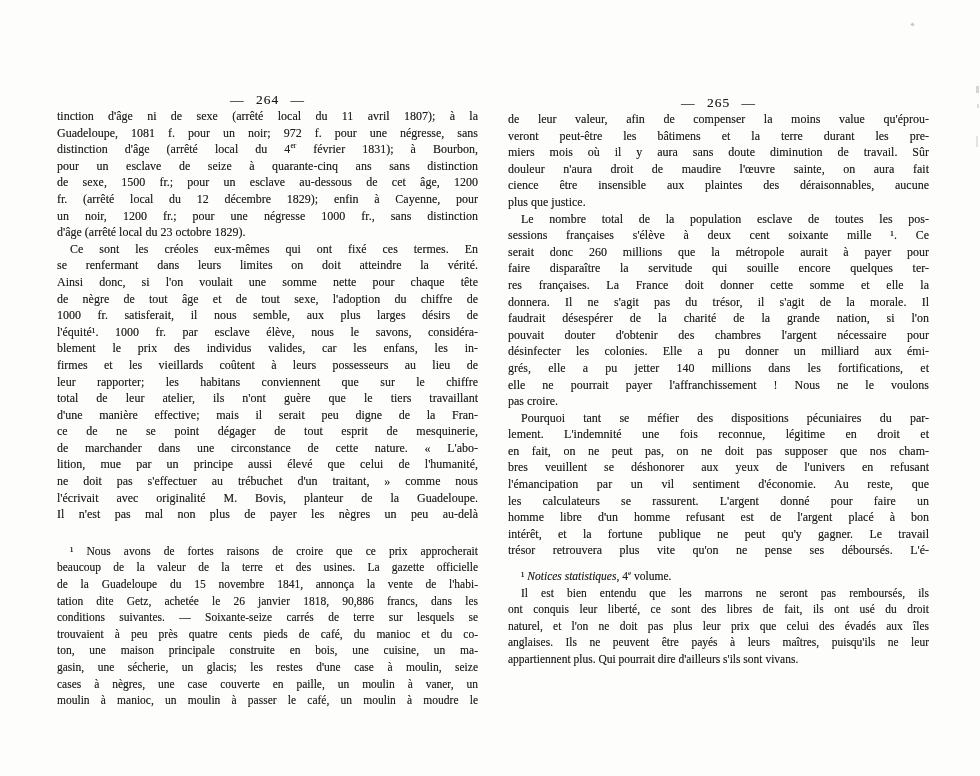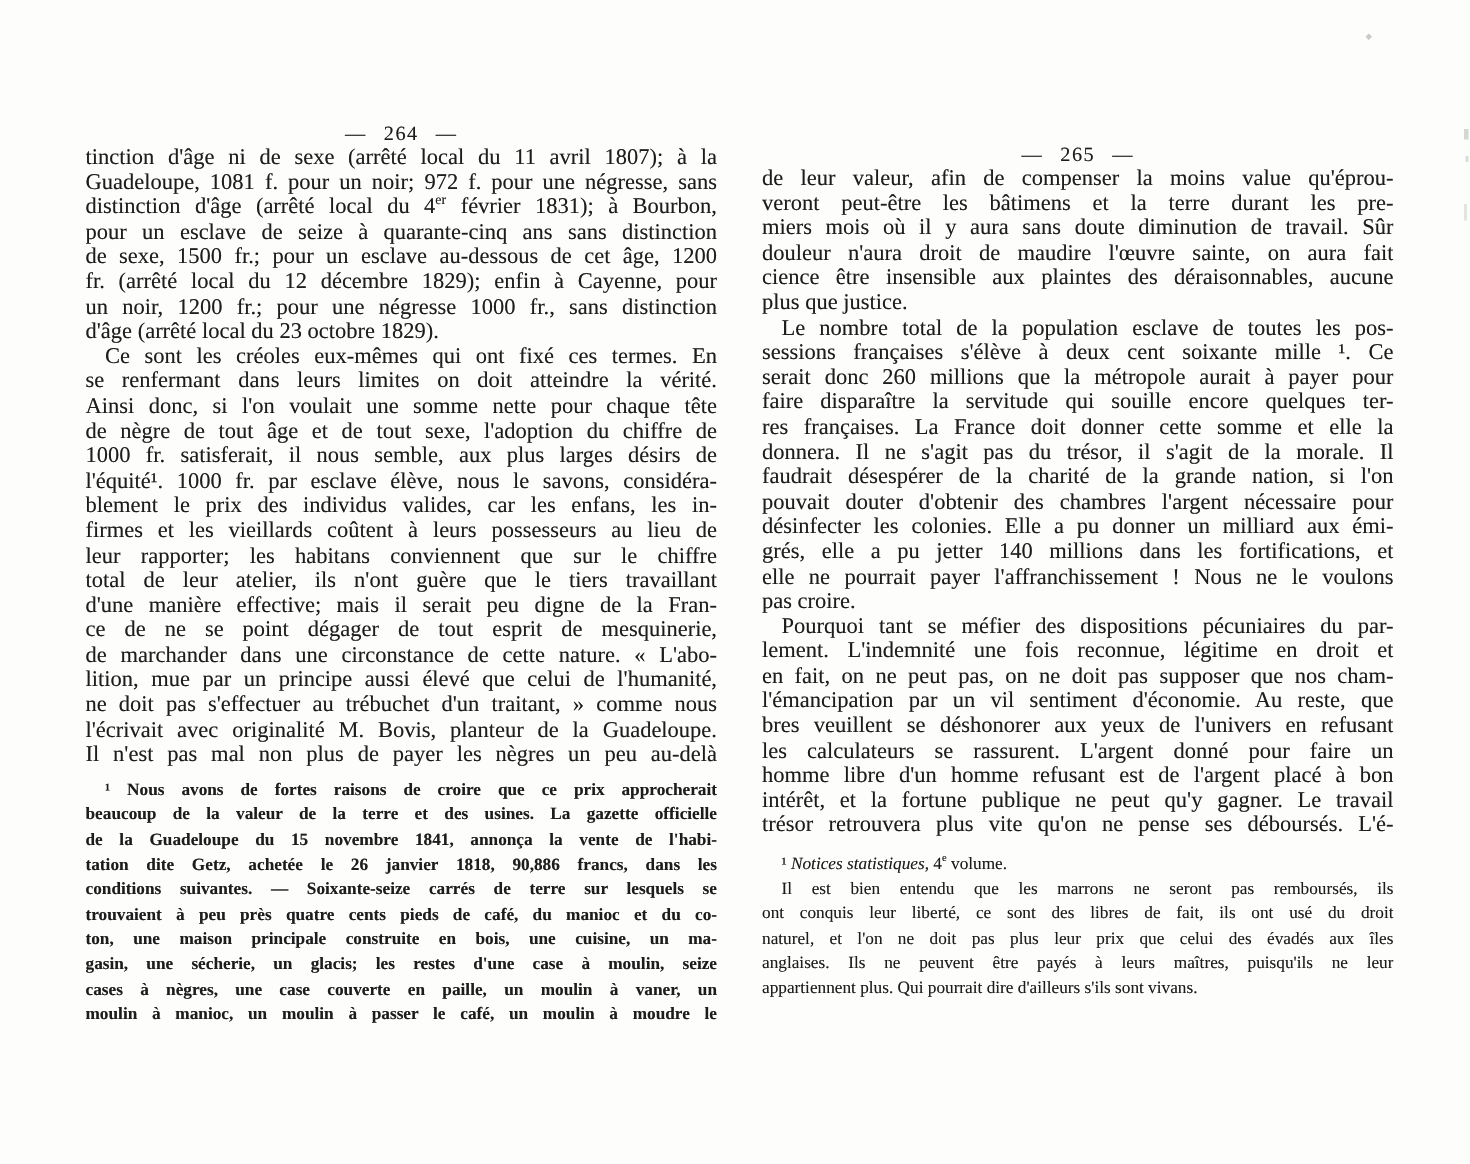--- a/index.html
+++ b/index.html
@@ -4,29 +4,29 @@
 <style>
   html,body{margin:0;padding:0;}
   body{
     width:980px;height:776px;position:relative;overflow:hidden;
     background:#fdfdfc;
     font-family:"Liberation Serif","DejaVu Serif",serif;
     color:#1d1d1d;
     text-shadow:0 0 .4px rgba(20,20,20,.45);
   }
   .page{position:absolute;width:421px;}
-  #page-264{left:57px;top:80px;}
+  #page-264{left:57px;top:91px;}
   #page-265{left:508px;top:94px;}
   .pnum{
     text-align:center;font-size:13.5px;height:17px;line-height:17px;
     letter-spacing:1px;word-spacing:7px;
   }
-  .body-text{font-size:15px;}
+  .body-text{font-size:12px;}
   .footnote{font-size:11.5px;}
-  #page-264 .footnote{margin-top:7px;font-weight:bold;}
+  #page-264 .footnote{margin-top:20px;}
   #page-265 .footnote{margin-top:9px;}
   .line{
     height:16.6px;line-height:16.6px;overflow:hidden;
     text-align:justify;text-align-last:justify;
     white-space:normal;
   }
   .line.end{text-align-last:left;}
   .line.ind{text-indent:13px;}
   .sup{vertical-align:super;font-size:.62em;line-height:0;}
   .it{font-style:italic;}
@@ -100,22 +100,22 @@
       <div class="line"><span>donnera. Il ne s'agit pas du trésor, il s'agit de la morale. Il</span></div>
       <div class="line"><span>faudrait désespérer de la charité de la grande nation, si l'on</span></div>
       <div class="line"><span>pouvait douter d'obtenir des chambres l'argent nécessaire pour</span></div>
       <div class="line"><span>désinfecter les colonies. Elle a pu donner un milliard aux émi-</span></div>
       <div class="line"><span>grés, elle a pu jetter 140 millions dans les fortifications, et</span></div>
       <div class="line"><span>elle ne pourrait payer l'affranchissement ! Nous ne le voulons</span></div>
       <div class="line end"><span>pas croire.</span></div>
       <div class="line ind"><span>Pourquoi tant se méfier des dispositions pécuniaires du par-</span></div>
       <div class="line"><span>lement. L'indemnité une fois reconnue, légitime en droit et</span></div>
       <div class="line"><span>en fait, on ne peut pas, on ne doit pas supposer que nos cham-</span></div>
+      <div class="line"><span>bres veuillent se déshonorer aux yeux de l'univers en refusant</span></div>
       <div class="line"><span>l'émancipation par un vil sentiment d'économie. Au reste, que</span></div>
-      <div class="line"><span>bres veuillent se déshonorer aux yeux de l'univers en refusant</span></div>
       <div class="line"><span>les calculateurs se rassurent. L'argent donné pour faire un</span></div>
       <div class="line"><span>homme libre d'un homme refusant est de l'argent placé à bon</span></div>
       <div class="line"><span>intérêt, et la fortune publique ne peut qu'y gagner. Le travail</span></div>
       <div class="line"><span>trésor retrouvera plus vite qu'on ne pense ses déboursés. L'é-</span></div>
     </div>
   <div class="footnote">
       <div class="line ind end"><span>¹ </span><span class="it">Notices statistiques</span><span>, 4</span><span class="sup">e</span><span> volume.</span></div>
       <div class="line ind"><span>Il est bien entendu que les marrons ne seront pas remboursés, ils</span></div>
       <div class="line"><span>ont conquis leur liberté, ce sont des libres de fait, ils ont usé du droit</span></div>
       <div class="line"><span>naturel, et l'on ne doit pas plus leur prix que celui des évadés aux îles</span></div>

